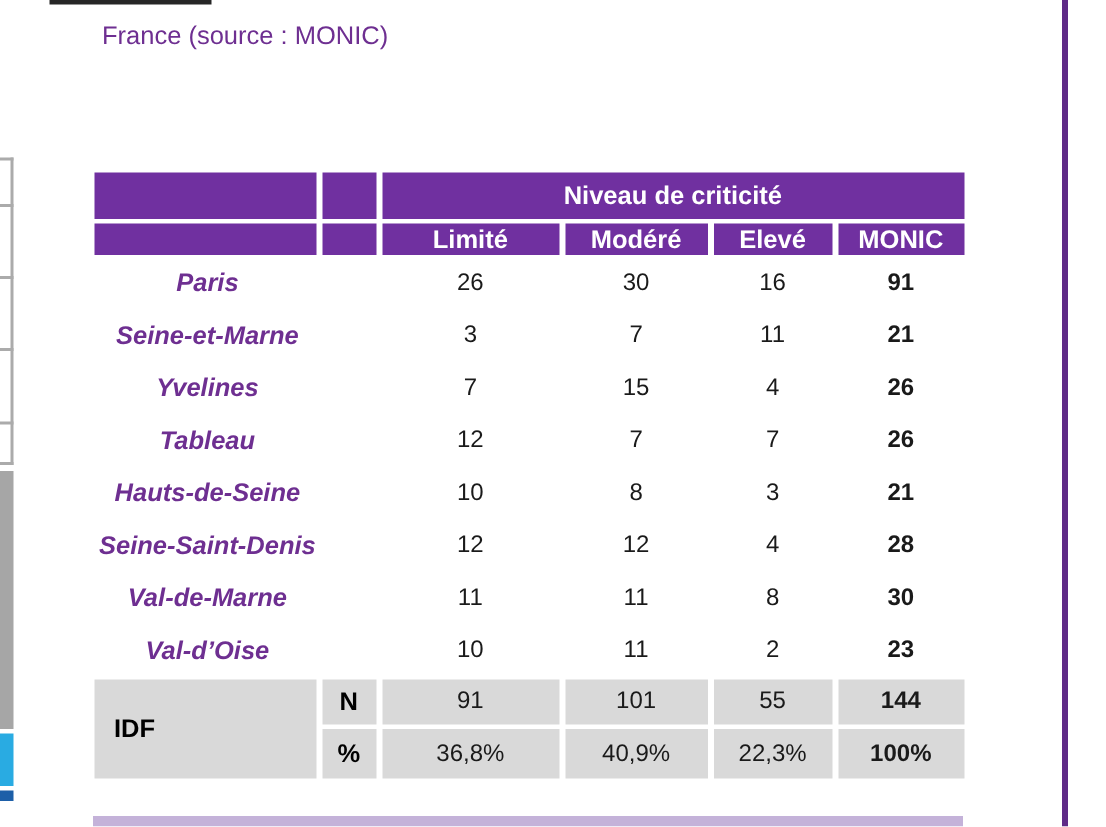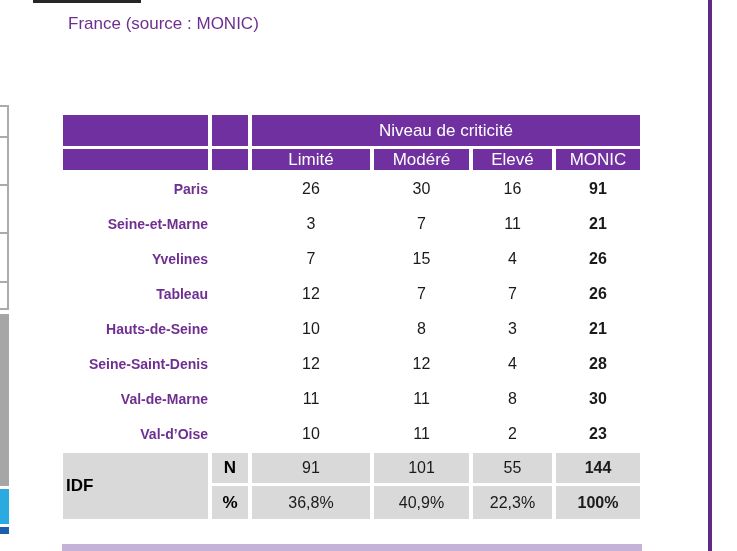--- a/index.html
+++ b/index.html
@@ -21,35 +21,35 @@
   .caption{position:absolute; left:68px; top:10px; width:592px; color:var(--text-purple);
            font-size:17px; line-height:28px;}
   .caption .jline{text-align:justify; text-align-last:justify;}
   .caption .lastline{text-align:left;}
   .caption b{font-weight:bold;}
 
   
   .tablewrap{position:absolute; left:59px; top:112px;}
   table{border-collapse:separate; border-spacing:4px 3px;}
   td,th{padding:0; font-size:16px; vertical-align:middle; white-space:nowrap;}
-  th{font-weight:normal;}
+  th{font-weight:bold;}
   .hdr{background:var(--header-purple); color:#ffffff; font-size:17px; text-align:center;}
   .h1{height:31px;}
   .h2{height:21px;}
   .c-dept{width:145px;}
   .c-sub{width:36px;}
   .c-lim{width:118px;}
   .c-mod{width:95px;}
   .c-ele{width:79px;}
   .c-tot{width:84px;}
-  .dept{color:var(--text-purple); font-weight:bold; font-size:14px; text-align:right; padding-left:3px; height:32px;}
+  .dept{color:var(--text-purple); font-weight:bold; font-size:17px; text-align:center; padding-left:3px; height:32px;font-style:italic;}
   .num{color:var(--number-black); text-align:center; height:32px;}
   .totv{font-weight:bold;}
   .gray{background:var(--summary-gray);}
-  .idf{color:#000; font-weight:bold; font-size:17px; text-align:left; padding-left:3px;}
+  .idf{color:#000; font-weight:bold; font-size:17px; text-align:left; padding-left:13px;}
   .slbl{color:#000; font-weight:bold; font-size:17px; text-align:center;}
   .srow1{height:30px;}
   .srow2{height:33px;}
 
   
   .abs{position:absolute;}
   .top-sliver{left:33px; top:0; width:108px; height:3px; background:#262626;}
   .mini-vline{left:7px; top:105px; width:2px; height:205px; background:#ababab;}
   .mini-h{left:0; width:9px; height:2px; background:#ababab;}
   .gray-bar{left:0; top:314px; width:9px; height:172px; background:var(--left-bar-gray);}

